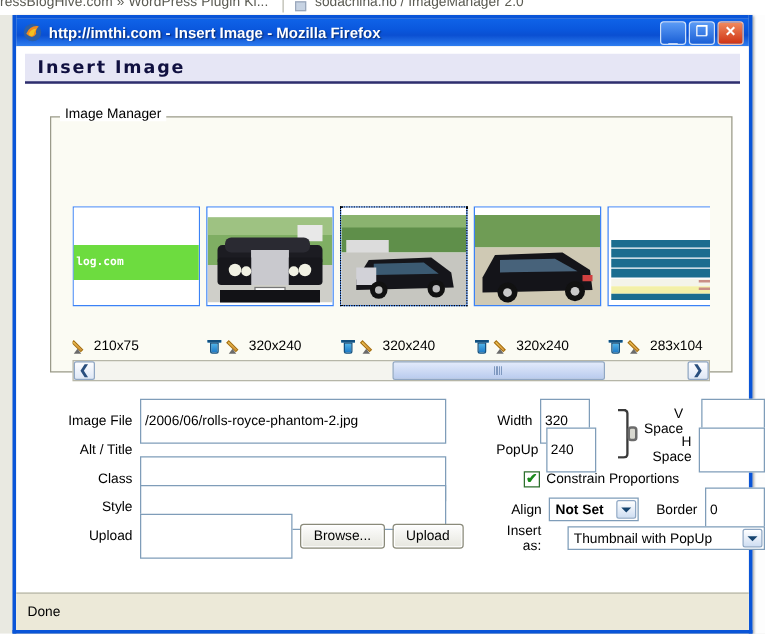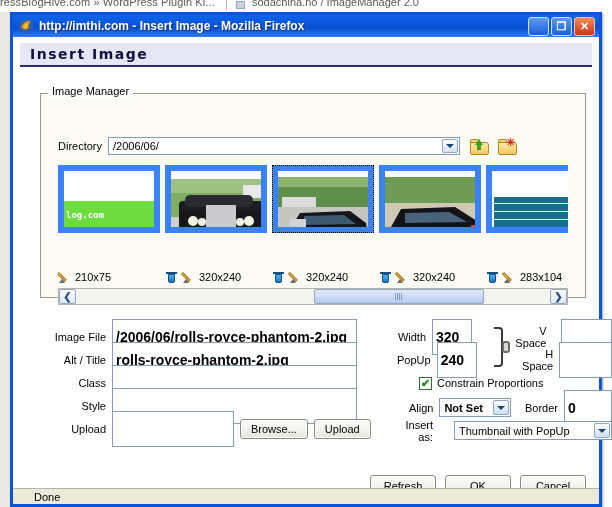--- a/index.html
+++ b/index.html
@@ -141,22 +141,22 @@
   }
   .folder-ic .spark { position:absolute; left:8px; top:0px; color:#d4241a; font-size:11px; line-height:9px; font-weight:bold;}
 
   
   .thumbwrap {
     position: absolute; left: 45px; top: 128px; width: 510px; height: 102px;
     overflow: hidden; background:#fbfbf3;
   }
   .thumbrow { display: flex; height: 102px; }
   .thumbcell {
-    width: 102px; height: 68px; flex: none; margin-right: 5px;
-    background: #ffffff; border: 6px solid #3b82f6;
+    width: 102px; height: 80px; flex: none; margin-right: 5px;
+    background: #ffffff; border: 1px solid #3b82f6;
     display: flex; align-items: center; justify-content: center; overflow: hidden;
     position: relative;
   }
   .thumbcell.selected { outline: 1px dotted #000; outline-offset: -1px; }
   .labelrow {
     position: absolute; left: 45px; top: 232px; width: 510px; height: 16px;
     display: flex; overflow: hidden;
   }
   .labelcell {
     width: 107px; flex: none; display: flex; align-items: center; gap: 4px;
@@ -224,22 +224,22 @@
     display:flex;align-items:center;justify-content:center;
   }
   .sb-thumb .grip { width: 8px; height: 7px; background: repeating-linear-gradient(90deg,#7f99c0 0 1px, transparent 1px 2px); }
 
   
   .form { position: absolute; left: 27px; top: 288px; width: 546px; }
   .frow { display: flex; align-items: center; height: 23px; }
   .flabel { width: 66px; text-align: right; font-size: 11px; color: #000; margin-right: 6px; }
   .finput {
     height: 36px; border: 1px solid #7f9db9; background: #fff;
-    font-size: 14px; padding: 1px 3px; color:#000;
-    display:flex; align-items:center; font-family:"Liberation Sans",sans-serif;font-weight:bold;
+    font-size: 11px; padding: 1px 3px; color:#000;
+    display:flex; align-items:center; font-family:"Liberation Sans",sans-serif;
   }
   .w-long { width: 245px; }
   .w-up { width: 122px; }
   .w-small { width: 52px; text-align: right; }
   .w-vsp { width: 68px; }
   .btn {
     height: 20px; padding: 0 10px;
     background: linear-gradient(180deg,#fdfdfd,#e6e6de);
     border: 1px solid #8a8a7a; border-radius: 3px;
     font-size: 11px; color: #000; display:flex;align-items:center;justify-content:center;
@@ -283,23 +283,23 @@
   .w-align { width: 78px; font-weight: bold; }
   .w-insert { width: 175px; }
 
   .btnbar {
     position: absolute; left: 27px; top: 438px; width: 546px;
     display: flex; justify-content: flex-end; gap: 9px;
   }
   .btnbar .btn { width: 66px; height: 21px; padding:0; }
 
   .statusbar {
-    position: absolute; left: 0; right: 0; bottom: 0; height: 16px;
+    position: absolute; left: 0; right: 0; bottom: 0; height: 30px;
     background: #ece9d8; border-top: 1px solid #b6b6a8;
-    display: flex; align-items: center; padding-left: 21px;
+    display: flex; align-items: center; padding-left: 9px;
   }
   .status-text { font-size: 11px; color: #000; }
 </style>
 </head>
 <body>
 
 <div id="root">
 
   <div class="bg-strip">
     <div class="bg-tabs">ressBlogHive.com » WordPress Plugin Ki...</div>
@@ -339,40 +339,20 @@
 
     <div class="content">
 
       <div class="page-head">
         <div class="page-head-title">Insert Image</div>
       </div>
 
       <div class="fs"></div>
       <div class="fs-legend">Image Manager</div>
 
-      <div class="dir-row">
-        <div class="dir-label">Directory</div>
-        <div class="dir-select">
-          <span>/2006/06/</span>
-          <span class="arrow"></span>
-        </div>
-        <div class="folder-btns">
-          <div class="folder-ic">
-            <div class="tab"></div>
-              <div class="body"></div>
-            <div class="uparrow"></div>
-              <div class="uparrow-stem"></div>
-          </div>
-          <div class="folder-ic">
-            <div class="tab"></div>
-              <div class="body"></div>
-            <div class="spark">✳</div>
-          </div>
-        </div>
-      </div>
 
       <div class="thumbwrap">
         <div class="thumbrow">
 
           <div class="thumbcell">
             <div class="art art-banner">
               <div class="green">
                   <span>log.com</span>
                 </div>
             </div>
@@ -527,21 +507,20 @@
 
       <div class="form">
 
         <div class="frow">
           <div class="flabel">Image File</div>
           <div class="finput w-long">/2006/06/rolls-royce-phantom-2.jpg</div>
         </div>
 
         <div class="frow">
           <div class="flabel">Alt / Title</div>
-          <div class="finput w-long">rolls-royce-phantom-2.jpg</div>
         </div>
 
         <div class="frow">
           <div class="flabel">Class</div>
           <div class="finput w-long"></div>
         </div>
 
         <div class="frow">
           <div class="flabel">Style</div>
           <div class="finput w-long"></div>

